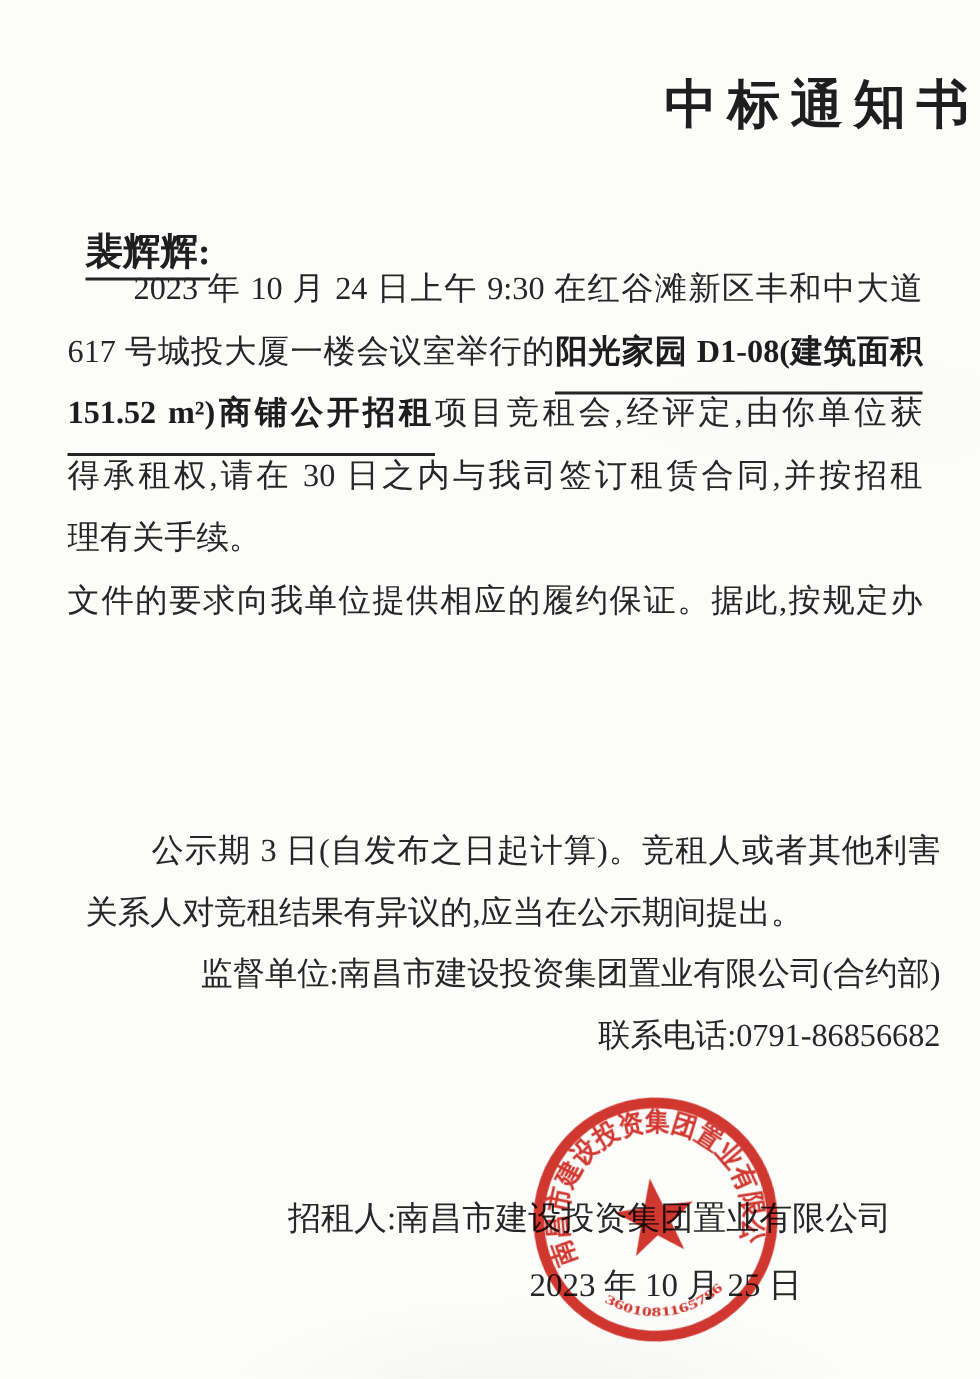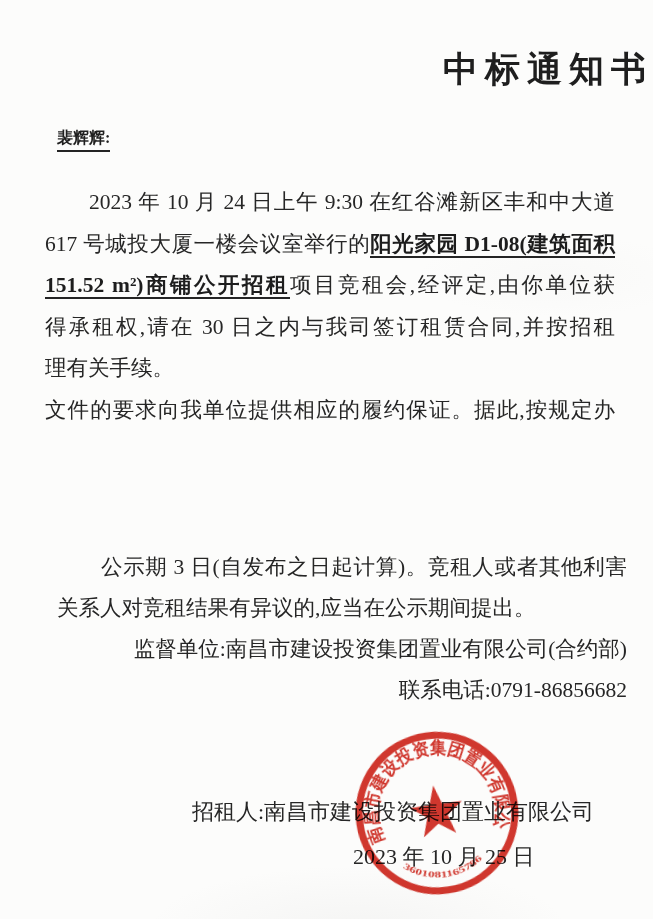--- a/index.html
+++ b/index.html
@@ -19,40 +19,40 @@
       #fcfcfb;
   }
   .title{
     position:absolute;top:46px;left:0;width:100%;
     text-align:right;
     font-size:35px;font-weight:bold;
     letter-spacing:7px;
     color:#1e1e1e;
   }
   .addressee{
-    position:absolute;top:128px;left:57px;
-    font-size:16px;font-weight:bold;
+    position:absolute;top:151px;left:57px;
+    font-size:25px;font-weight:bold;
     border-bottom:2px solid #242424;
     padding-bottom:1px;
     color:#1f1f1f;
   }
   .para{
     position:absolute;left:45px;width:570px;
     font-size:21.5px;
     color:#262626;
   }
-  .para1{top:182px;line-height:41.5px;}
+  .para1{top:172px;line-height:41.5px;}
   .para2{top:547px;line-height:41px;margin-left:12px;}
   .line{display:block;}
   .just{text-align:justify;text-align-last:justify;}
   .indent{text-indent:44px;text-align:right;}
   .em{
     font-weight:bold;
     border-bottom:2.5px solid #242424;
-    padding-bottom:0px;
+    padding-bottom:15px;
     color:#1d1d1d;
   }
   .result{
     position:absolute;top:464px;left:56px;
     font-size:23px;font-weight:bold;color:#1d1d1d;
   }
   .result .u{
     border-bottom:2px solid #242424;
     padding:0 12px 1px 8px;
   }

